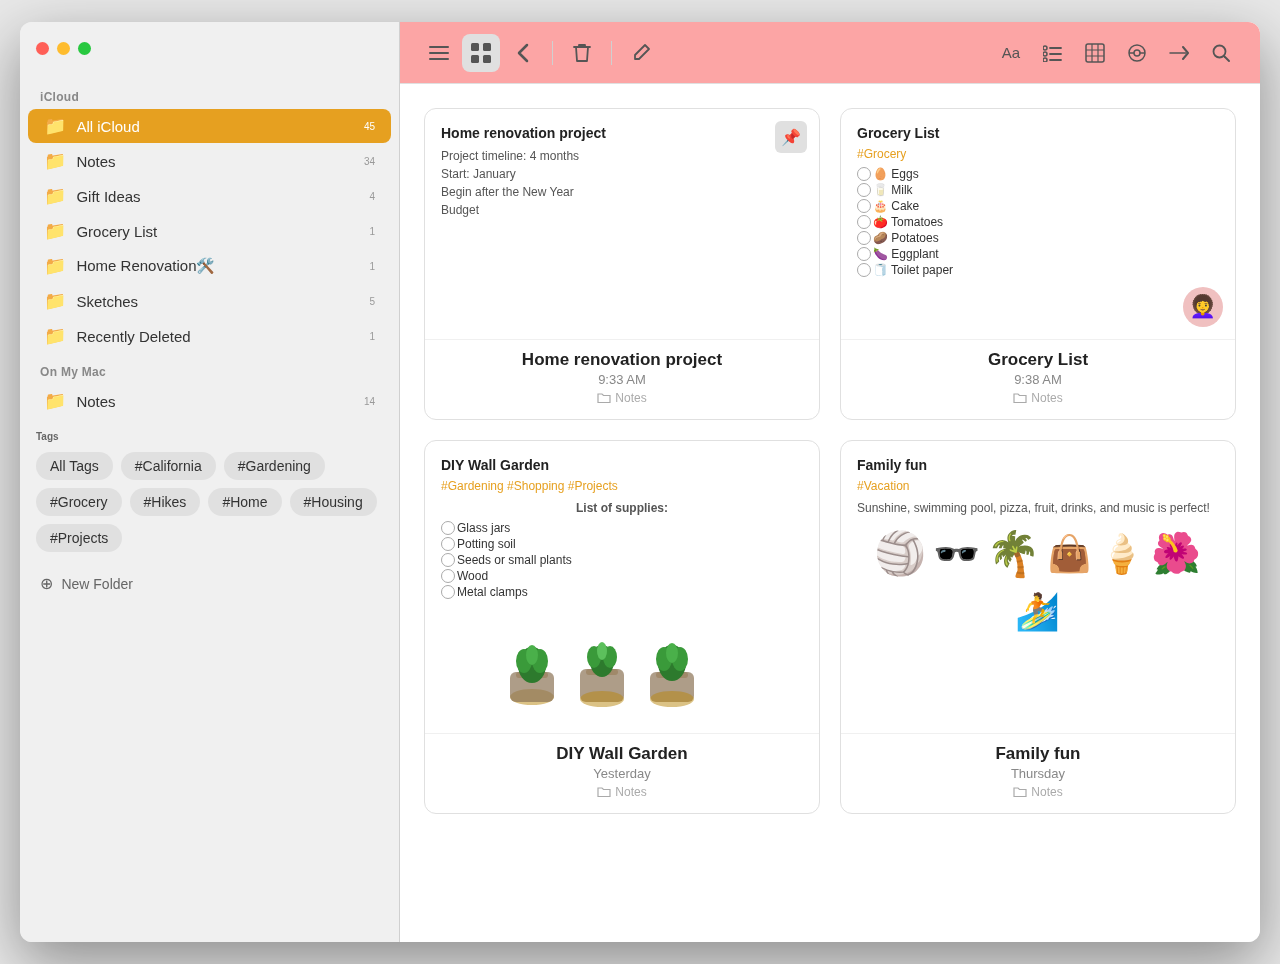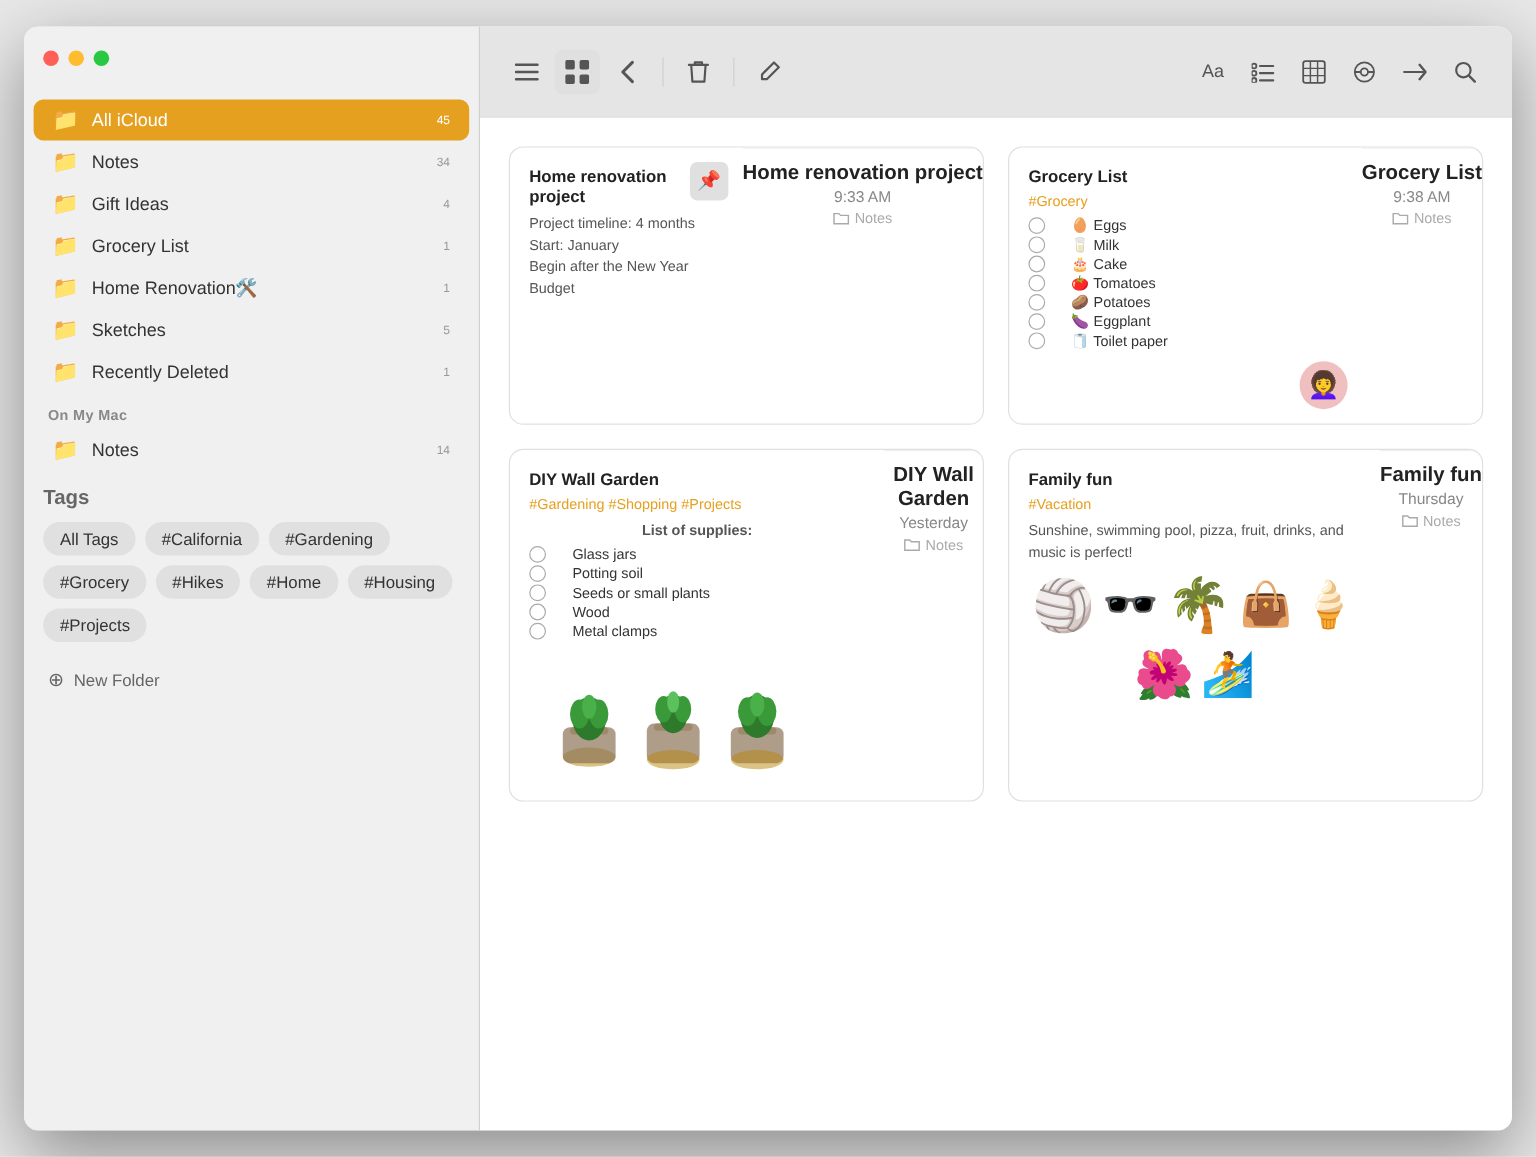--- a/index.html
+++ b/index.html
@@ -82,21 +82,21 @@
       color: #333;
     }
     .item-count {
       font-size: 10px;
       color: #999;
     }
     .tags-section {
       padding: 12px 16px;
     }
     .tags-label {
-      font-size: 17px;
+      font-size: 10px;
       color: #666;
       font-weight: 600;
       margin-bottom: 10px;
     }
     .tags-grid {
       display: flex;
       flex-wrap: wrap;
       gap: 8px;
     }
     .tag-pill {
@@ -117,22 +117,22 @@
       cursor: pointer;
     }
     
     .main {
       flex: 1;
       background: #ffffff;
       display: flex;
       flex-direction: column;
     }
     .toolbar {
-      height: 76px;
-      background: #e5e5e5;
+      height: 62px;
+      background: #fca5a5;
       border-bottom: 1px solid #e0e0e0;
       display: flex;
       align-items: center;
       padding: 0 20px;
       gap: 4px;
     }
     .toolbar-btn {
       width: 38px; height: 38px;
       border-radius: 8px;
       display: flex;
@@ -175,21 +175,21 @@
       gap: 20px;
       align-content: start;
     }
     .note-card {
       border-radius: 12px;
       border: 1.5px solid #e0e0e0;
       background: white;
       cursor: pointer;
       overflow: hidden;
       display: flex;
-      flex-direction: row;
+      flex-direction: column;
     }
     .note-preview {
       min-height: 230px;
       padding: 16px;
       position: relative;
       flex: 1;
     }
     .note-pin {
       position: absolute;
       top: 12px;
@@ -215,21 +215,21 @@
       font-weight: 500;
     }
     .note-preview-text {
       font-size: 12px;
       color: #555;
       line-height: 1.5;
     }
     .checklist-item {
       display: flex;
       align-items: center;
-      gap: 22px;
+      gap: 2px;
       font-size: 12px;
       color: #333;
       margin: 2px 0;
     }
     .check-circle {
       width: 14px; height: 14px;
       border-radius: 50%;
       border: 1.5px solid #aaa;
       flex-shrink: 0;
       display: inline-block;
@@ -299,20 +299,21 @@
   <div class="sidebar">
 
     <div class="titlebar">
       <div class="traffic-light traffic-red"></div>
       <div class="traffic-light traffic-yellow"></div>
       <div class="traffic-light traffic-green"></div>
     </div>
 
     <div class="sidebar-content">
 
+      <div class="sidebar-section-label">iCloud</div>
 
       <div class="sidebar-item active">
         <span class="folder-icon">📁</span>
         <span class="item-label">All iCloud</span>
         <span class="item-count">45</span>
       </div>
       <div class="sidebar-item">
         <span class="folder-icon">📁</span>
         <span class="item-label">Notes</span>
         <span class="item-count">34</span>

